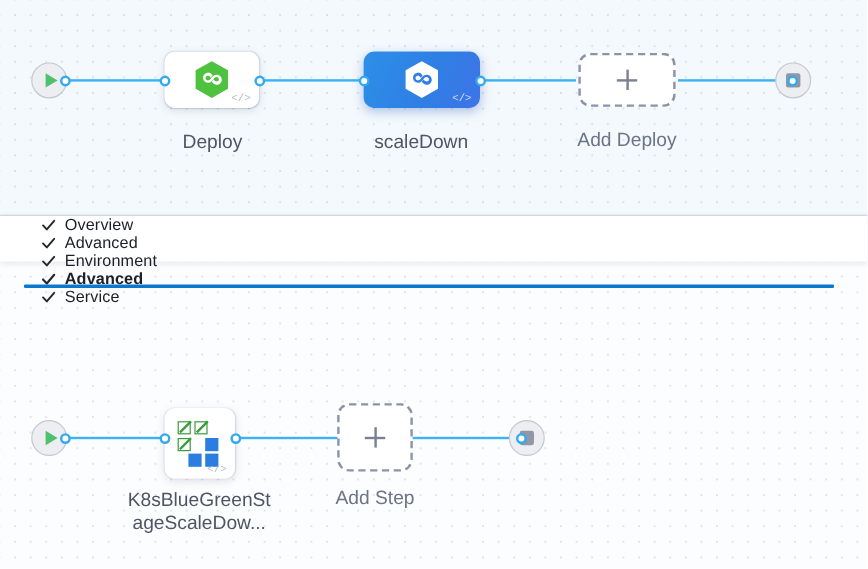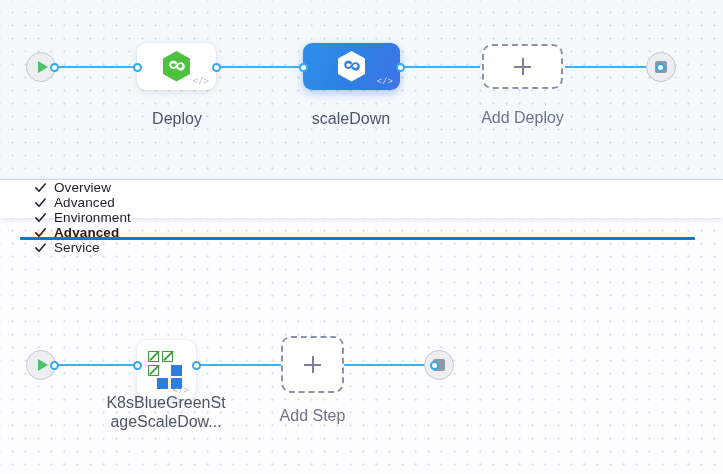--- a/index.html
+++ b/index.html
@@ -324,21 +324,21 @@
           <div class="kcell green" style="left:0px;  top:14px;"></div>
           <div class="kcell blue" style="left:23px; top:14px;"></div>
           <div class="kcell blue" style="left:9px;  top:27px;"></div>
           <div class="kcell blue" style="left:23px; top:27px;"></div>
         </div>
       </div>
       <span class="codeglyph">&lt;/&gt;</span>
     </div>
     <div class="dot" style="left:133px; top:142.5px;"></div>
     <div class="dot" style="left:192px; top:142.5px;"></div>
-    <div class="caption" style="left:96px; top:175px; width:140px;text-align:center;">
+    <div class="caption" style="left:96px; top:190px; width:140px;text-align:center;">
       <div>K8sBlueGreenSt</div>
       <div>ageScaleDow...</div>
     </div>
 
     <div class="add-box" style="left:281px; top:118px; width:63px; height:57px;">
       <div class="plus"></div>
     </div>
     <div class="caption muted" style="left:252px; top:188px; width:121px;">Add Step</div>
 
     <div class="dot" style="left:430px; top:142.5px;"></div>

